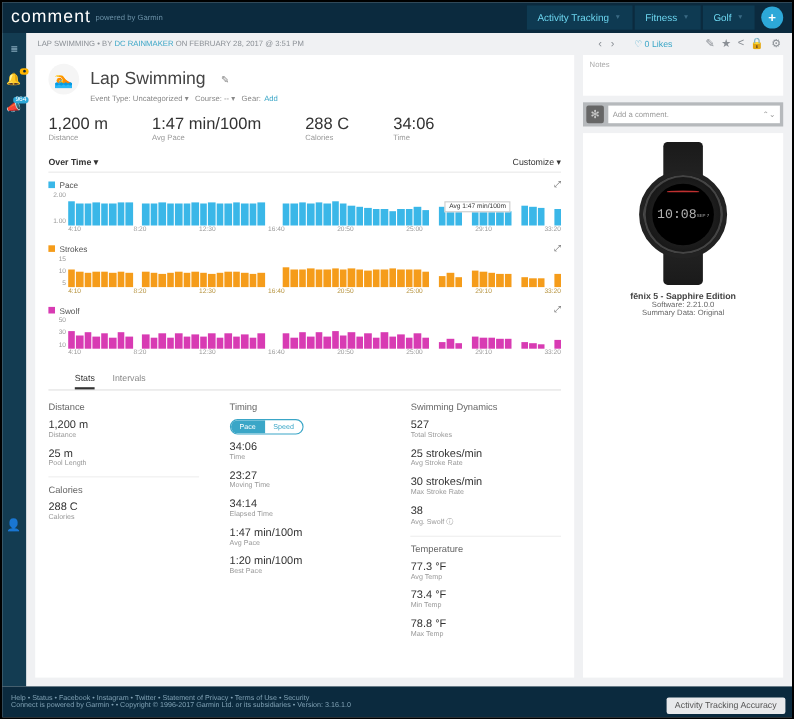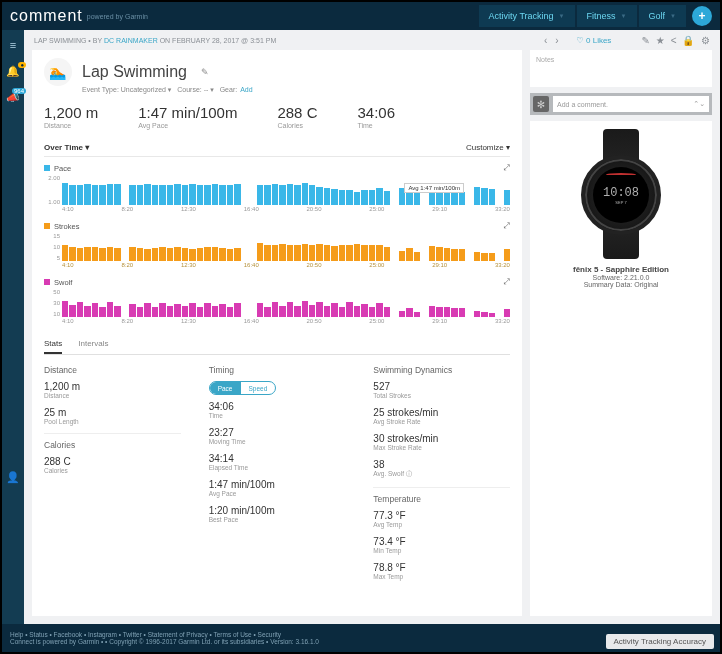--- a/index.html
+++ b/index.html
@@ -63,21 +63,21 @@
 .bar.stroke { background: #f59c1a; }
 .bar.swolf { background: #d83bb3; }
 .bar.gap { background: transparent !important; }
 .yaxis { position: absolute; left: 0; top: 0; bottom: 10px; width: 16px; display: flex; flex-direction: column; justify-content: space-between; font-size: 6px; color: #999; text-align: right; }
 .xaxis { position: absolute; left: 18px; right: 0; bottom: 0; height: 9px; display: flex; justify-content: space-between; font-size: 6px; color: #b5923d; }
 .xaxis.gray { color: #999; }
 .avg-flag { position: absolute; right: 46px; top: 8px; background: #fff; border: 1px solid #ccc; font-size: 6px; padding: 1px 3px; }
 
 .tabs2 { display: flex; gap: 16px; border-bottom: 1px solid #e0e0e0; margin-top: 8px; font-size: 8px; }
 .tabs2 div { padding: 4px 0; cursor: pointer; color: #888; }
-.tabs2 .active { border-bottom: 2px solid #333; color: #333; }
+.tabs2 .active { border-bottom: 2px solid #333; color: #333; margin-left: 24px; }
 
 .statsgrid { display: flex; gap: 28px; margin-top: 10px; font-size: 8px; }
 .statscol { flex: 1; min-width: 0; }
 .sect-head { font-size: 8.5px; color: #666; margin-bottom: 6px; border-top: 1px solid #eee; padding-top: 6px; }
 .sect-head:first-child { border-top: none; padding-top: 0; }
 .statitem { margin-bottom: 8px; }
 .statitem .v { font-size: 10px; color: #333; }
 .statitem .l { font-size: 6.5px; color: #999; }
 .pill-toggle { display: inline-flex; height: 14px; border: 1px solid #3aa6c7; border-radius: 7px; overflow: hidden; margin-bottom: 6px; font-size: 6.5px; }
 .pill-toggle span { padding: 0 8px; display: flex; align-items: center; cursor: pointer; }
@@ -87,21 +87,21 @@
 .notes-box { background: #fff; padding: 6px; }
 .notes-box .nh { font-size: 7px; color: #aaa; margin-bottom: 18px; }
 .comment-row { background: #b6b9bc; padding: 3px; display: flex; align-items: center; gap: 4px; }
 .avatar { width: 16px; height: 16px; background: #666; border-radius: 2px; display: flex; align-items: center; justify-content: center; color: #ccc; font-size: 10px; }
 .comment-in { flex: 1; background: #fff; height: 16px; font-size: 7px; color: #999; padding: 0 4px; display: flex; align-items: center; justify-content: space-between; }
 
 .device-box { background: #fff; flex: 1; display: flex; flex-direction: column; align-items: center; padding-top: 8px; }
 .watch { width: 100px; height: 130px; position: relative; }
 .strap { position: absolute; left: 32px; width: 36px; top: 0; bottom: 0; background: linear-gradient(#1a1a1a,#2a2a2a,#1a1a1a); border-radius: 4px; }
 .watch-case { position: absolute; top: 26px; left: 10px; width: 80px; height: 80px; border-radius: 50%; background: radial-gradient(#333,#0a0a0a); border: 4px solid #222; box-shadow: inset 0 0 0 2px #444; }
-.watch-face { position: absolute; inset: 8px; border-radius: 50%; background: #000; display: flex; align-items: center; justify-content: center; flex-direction: column; color: #b0b0b0; }
+.watch-face { position: absolute; inset: 8px; border-radius: 50%; background: #000; display: flex; align-items: center; justify-content: center; flex-direction: row; color: #b0b0b0; }
 .wf-time { font-size: 12px; font-family: "Courier New"; }
 .wf-sub { font-size: 4px; }
 .wf-accent { position: absolute; top: 6px; width: 30px; height: 3px; border-top: 2px solid #c03030; border-radius: 50%; }
 .dev-name { font-size: 8px; color: #444; margin-top: 6px; font-weight: 600; }
 .dev-line { font-size: 7px; color: #666; }
 
 .footer { height: 28px; background: #0b2a3e; font-size: 6.5px; color: #7fa0b3; padding: 3px 8px; display: flex; flex-direction: column; justify-content: center; position: relative; }
 .acc-btn { position: absolute; right: 6px; bottom: 3px; background: #e8e9eb; color: #555; font-size: 8px; padding: 3px 8px; border-radius: 2px; cursor: pointer; }
 </style>
 </head>

